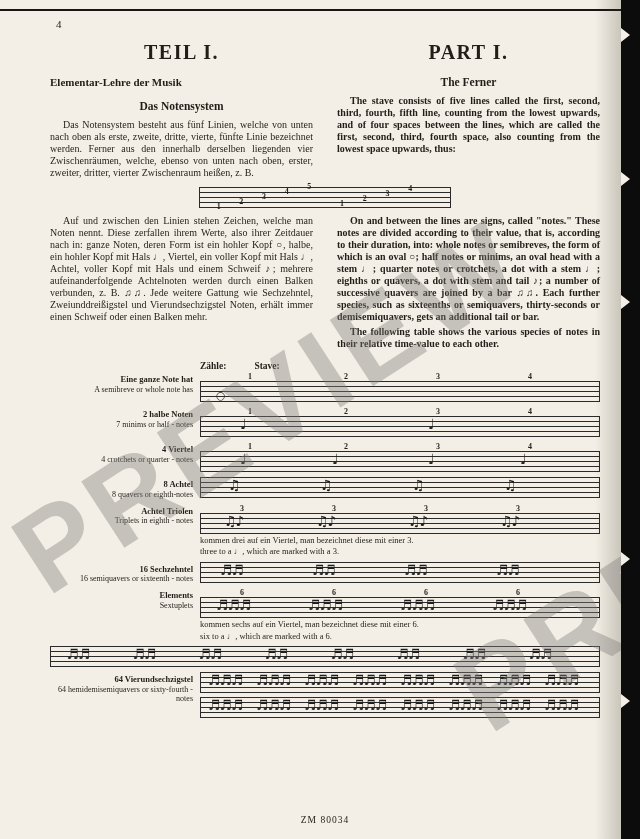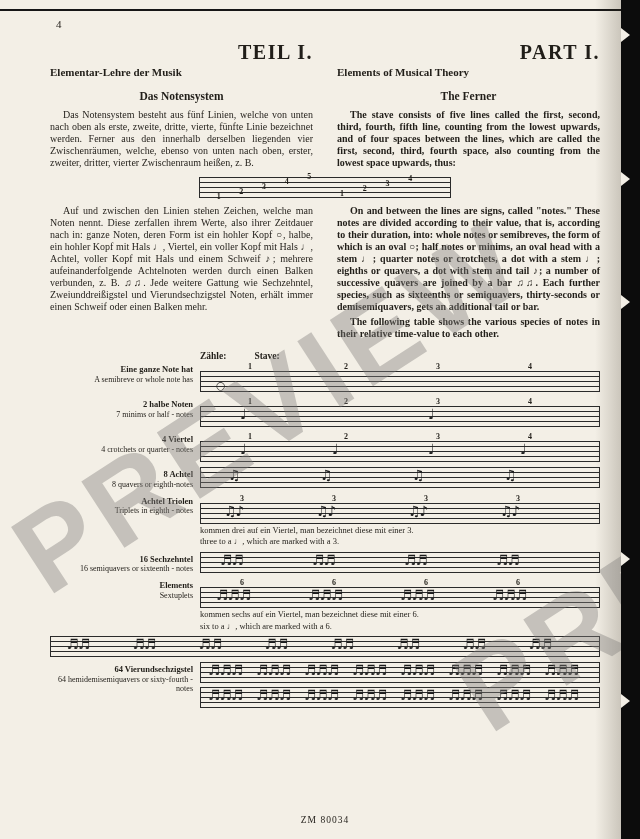--- a/index.html
+++ b/index.html
@@ -4,21 +4,21 @@
 <style>
   html,body{margin:0;padding:0;}
   body{width:640px;height:839px;overflow:hidden;background:#777;}
   .page{position:absolute;inset:0;width:640px;height:839px;background:#f3efe6;overflow:hidden;
         font-family:"Liberation Serif","DejaVu Serif",serif;color:#211e19;}
   .toprule{position:absolute;left:0;top:9px;width:621px;height:2px;background:#161616;}
   .content{position:absolute;left:50px;right:40px;top:13px;bottom:10px;display:flex;flex-direction:column;}
   .pagenum{font-size:11px;margin:5px 0 3px 6px;}
   .cols{display:flex;gap:24px;}
   .col{flex:1;min-width:0;}
-  h1{font-size:20px;margin:8px 0 2px;text-align:right;letter-spacing:1.5px;font-weight:700;}
+  h1{font-size:20px;margin:8px 0 12px;text-align:center;letter-spacing:1.5px;font-weight:700;}
   h2{font-size:11px;margin:2px 0 12px;text-align:left;font-weight:700;}
   h3{font-size:11.5px;margin:0 0 7px;text-align:center;font-weight:700;}
   .p{font-size:10px;line-height:12px;text-align:justify;margin:0 0 3px;}
   .ind{text-indent:13px;}
   .col.en .p{font-weight:700;}
   
   .staff{position:relative;height:21px;
     background-image:linear-gradient(#2a2a2a,#2a2a2a),linear-gradient(#2a2a2a,#2a2a2a),
       linear-gradient(#2a2a2a,#2a2a2a),linear-gradient(#2a2a2a,#2a2a2a),linear-gradient(#2a2a2a,#2a2a2a);
     background-repeat:no-repeat;background-size:100% 1px;
@@ -68,21 +68,20 @@
 
     <div class="cols">
       <div class="col de">
         <h1>TEIL I.</h1>
         <h2>Elementar-Lehre der Musik</h2>
         <h3>Das Notensystem</h3>
         <p class="p ind">Das Notensystem besteht aus fünf Linien, welche von unten nach oben als erste, zweite, dritte, vierte, fünfte Linie bezeichnet werden. Ferner aus den innerhalb derselben liegenden vier Zwischenräumen, welche, ebenso von unten nach oben, erster, zweiter, dritter, vierter Zwischenraum heißen, z. B.</p>
       </div>
       <div class="col en">
         <h1>PART I.</h1>
-        <h2>Elements of Musical Theory</h2>
         <h3>The Ferner</h3>
         <p class="p ind">The stave consists of five lines called the first, second, third, fourth, fifth line, counting from the lowest upwards, and of four spaces between the lines, which are called the first, second, third, fourth space, also counting from the lowest space upwards, thus:</p>
       </div>
     </div>
 
     <div class="exwrap">
       <div class="staff exstaff">
           <span class="exnum" style="left: 7%; bottom: -3px;">1</span>
           <span class="exnum" style="left: 16%; bottom: 2px;">2</span>
           <span class="exnum" style="left: 25%; bottom: 7px;">3</span>

